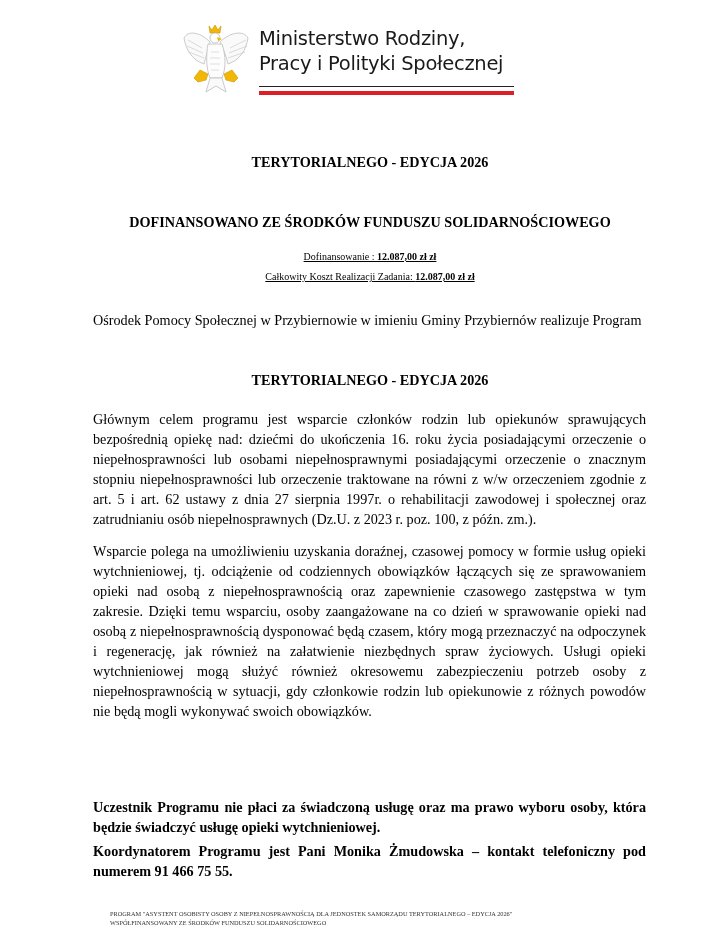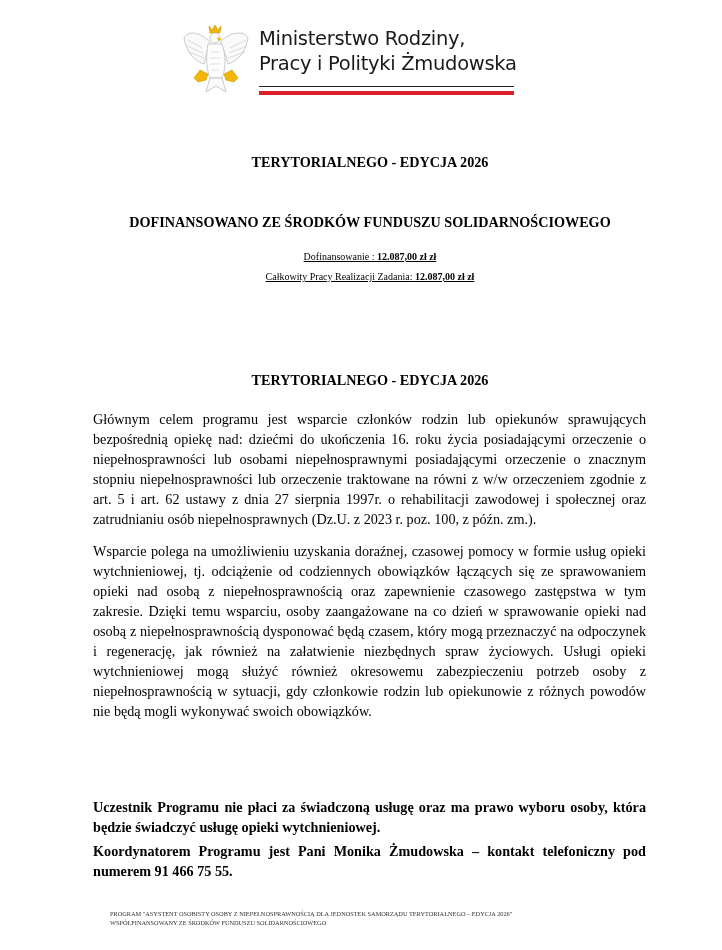--- a/index.html
+++ b/index.html
@@ -42,36 +42,37 @@
     <path d="M29 30 L37 30 M28 36 L38 36 M28 42 L38 42 M29 48 L37 48" stroke="#d6d6d6" stroke-width="0.8"></path>
 
     <path d="M28 56 L24 70 L34 64 L44 70 L40 56 Z" fill="#fafafa" stroke="#c4c4c4" stroke-width="0.9"></path>
 
     <path d="M18 48 L26 52 L24 58 L16 60 L12 56 Z" fill="#f2b705" stroke="#c99400" stroke-width="0.6"></path>
     <path d="M50 48 L42 52 L44 58 L52 60 L56 56 Z" fill="#f2b705" stroke="#c99400" stroke-width="0.6"></path>
   </svg>
 
   <div class="ministry">
     <div>Ministerstwo Rodziny,</div>
-    <div>Pracy i Polityki Żmudowska</div>
+    <div>Pracy i Polityki Społecznej</div>
   </div>
   <div class="rule-black"></div>
   <div class="rule-red"></div>
 
   <div class="h1 serif" style="top:152px;">
     <div>TERYTORIALNEGO - EDYCJA 2026</div>
   </div>
 
   <div class="h1 serif" style="top:212px;">DOFINANSOWANO ZE ŚRODKÓW FUNDUSZU SOLIDARNOŚCIOWEGO</div>
 
   <div class="amounts serif" style="top:247px;">
     <div><span class="u">Dofinansowanie : </span><span class="u bold"> 12.087,00 zł  zł</span></div>
-    <div><span class="u">Całkowity Pracy Realizacji Zadania: </span><span class="u bold">12.087,00 zł  zł</span></div>
+    <div><span class="u">Całkowity Koszt Realizacji Zadania: </span><span class="u bold">12.087,00 zł  zł</span></div>
   </div>
 
+  <div class="para serif" style="top:310px;">Ośrodek Pomocy Społecznej w Przybiernowie w imieniu Gminy Przybiernów realizuje Program</div>
 
   <div class="h1 serif" style="top:370px;">
     <div>TERYTORIALNEGO - EDYCJA 2026</div>
   </div>
 
   <div class="para serif" style="top:409px;">Głównym celem programu jest wsparcie członków rodzin lub opiekunów sprawujących bezpośrednią opiekę nad: dziećmi do ukończenia 16. roku życia posiadającymi orzeczenie o niepełnosprawności lub osobami niepełnosprawnymi posiadającymi orzeczenie o znacznym stopniu niepełnosprawności lub orzeczenie traktowane na równi z w/w orzeczeniem  zgodnie z art. 5 i art. 62 ustawy z dnia 27 sierpnia 1997r. o rehabilitacji zawodowej i społecznej oraz zatrudnianiu osób niepełnosprawnych (Dz.U. z 2023 r. poz. 100, z późn. zm.).</div>
   <div class="para serif" style="top:541px;">Wsparcie polega na  umożliwieniu uzyskania doraźnej, czasowej pomocy w formie usług opieki wytchnieniowej, tj. odciążenie od codziennych obowiązków łączących się ze sprawowaniem opieki nad osobą z niepełnosprawnością oraz zapewnienie  czasowego zastępstwa w tym zakresie. Dzięki temu wsparciu, osoby zaangażowane na co dzień w sprawowanie opieki nad osobą z niepełnosprawnością dysponować będą czasem, który mogą przeznaczyć na odpoczynek i regenerację, jak również na załatwienie niezbędnych spraw życiowych. Usługi opieki wytchnieniowej mogą służyć również okresowemu zabezpieczeniu potrzeb osoby z niepełnosprawnością w sytuacji, gdy członkowie rodzin lub opiekunowie z różnych powodów nie będą mogli wykonywać swoich obowiązków.</div>
 
   <div class="para serif bold" style="top:797px;">Uczestnik Programu nie płaci za świadczoną usługę oraz ma prawo wyboru osoby, która będzie świadczyć usługę opieki wytchnieniowej.</div>
   <div class="para serif bold" style="top:841px;">Koordynatorem Programu jest Pani Monika Żmudowska – kontakt telefoniczny pod numerem 91 466 75 55.</div>

